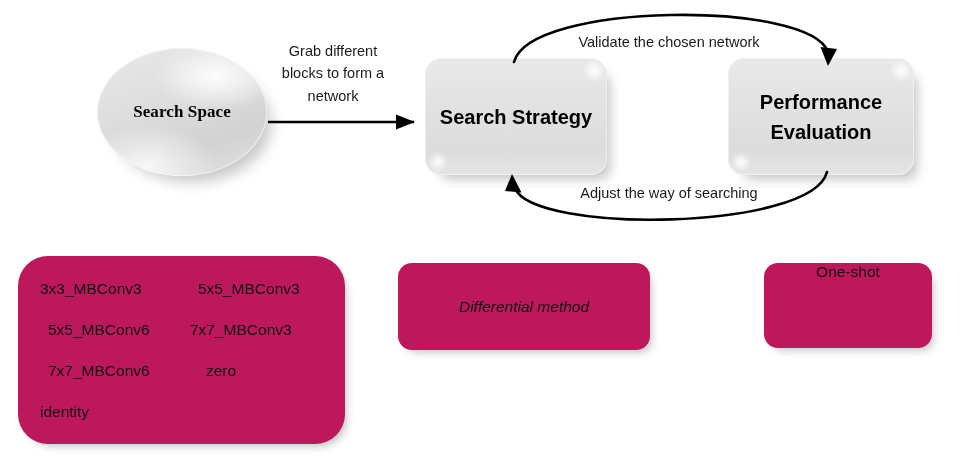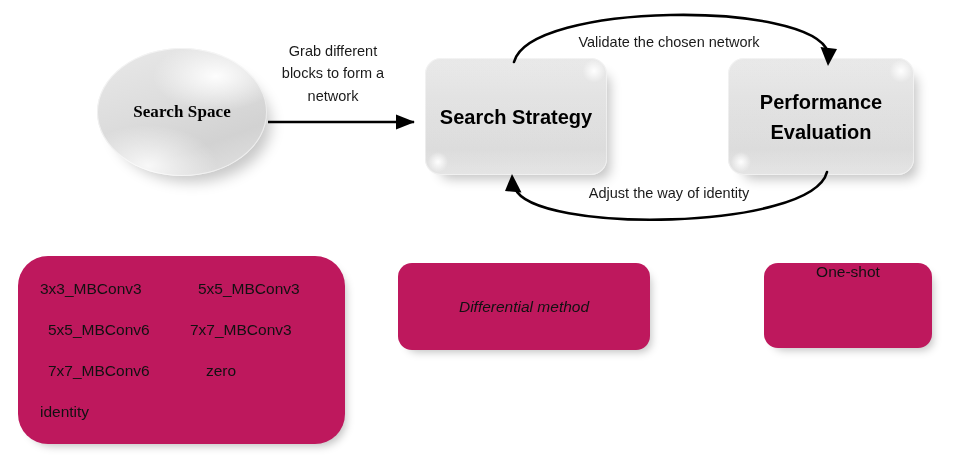--- a/index.html
+++ b/index.html
@@ -182,21 +182,21 @@
       <path d="M512,174 L521.5,192.5 L505,191 Z" fill="#000000"></path>
     </g>
   </svg>
 
   <div class="edge-label" id="label-grab">Grab different
 blocks to form a
 network</div>
 
   <div class="edge-label" id="label-validate">Validate the chosen network</div>
 
-  <div class="edge-label" id="label-adjust">Adjust the way of identity</div>
+  <div class="edge-label" id="label-adjust">Adjust the way of searching</div>
 
   <div class="cream-box" id="box-search-space-ops">
     <div class="ops-grid">
       <div class="op-item col-a">3x3_MBConv3</div>
       <div class="op-item col-b">5x5_MBConv3</div>
 
       <div class="op-item col-b">5x5_MBConv6</div>
 
       <div class="op-item col-a">7x7_MBConv3</div>
       <div class="op-item col-b">7x7_MBConv6</div>

